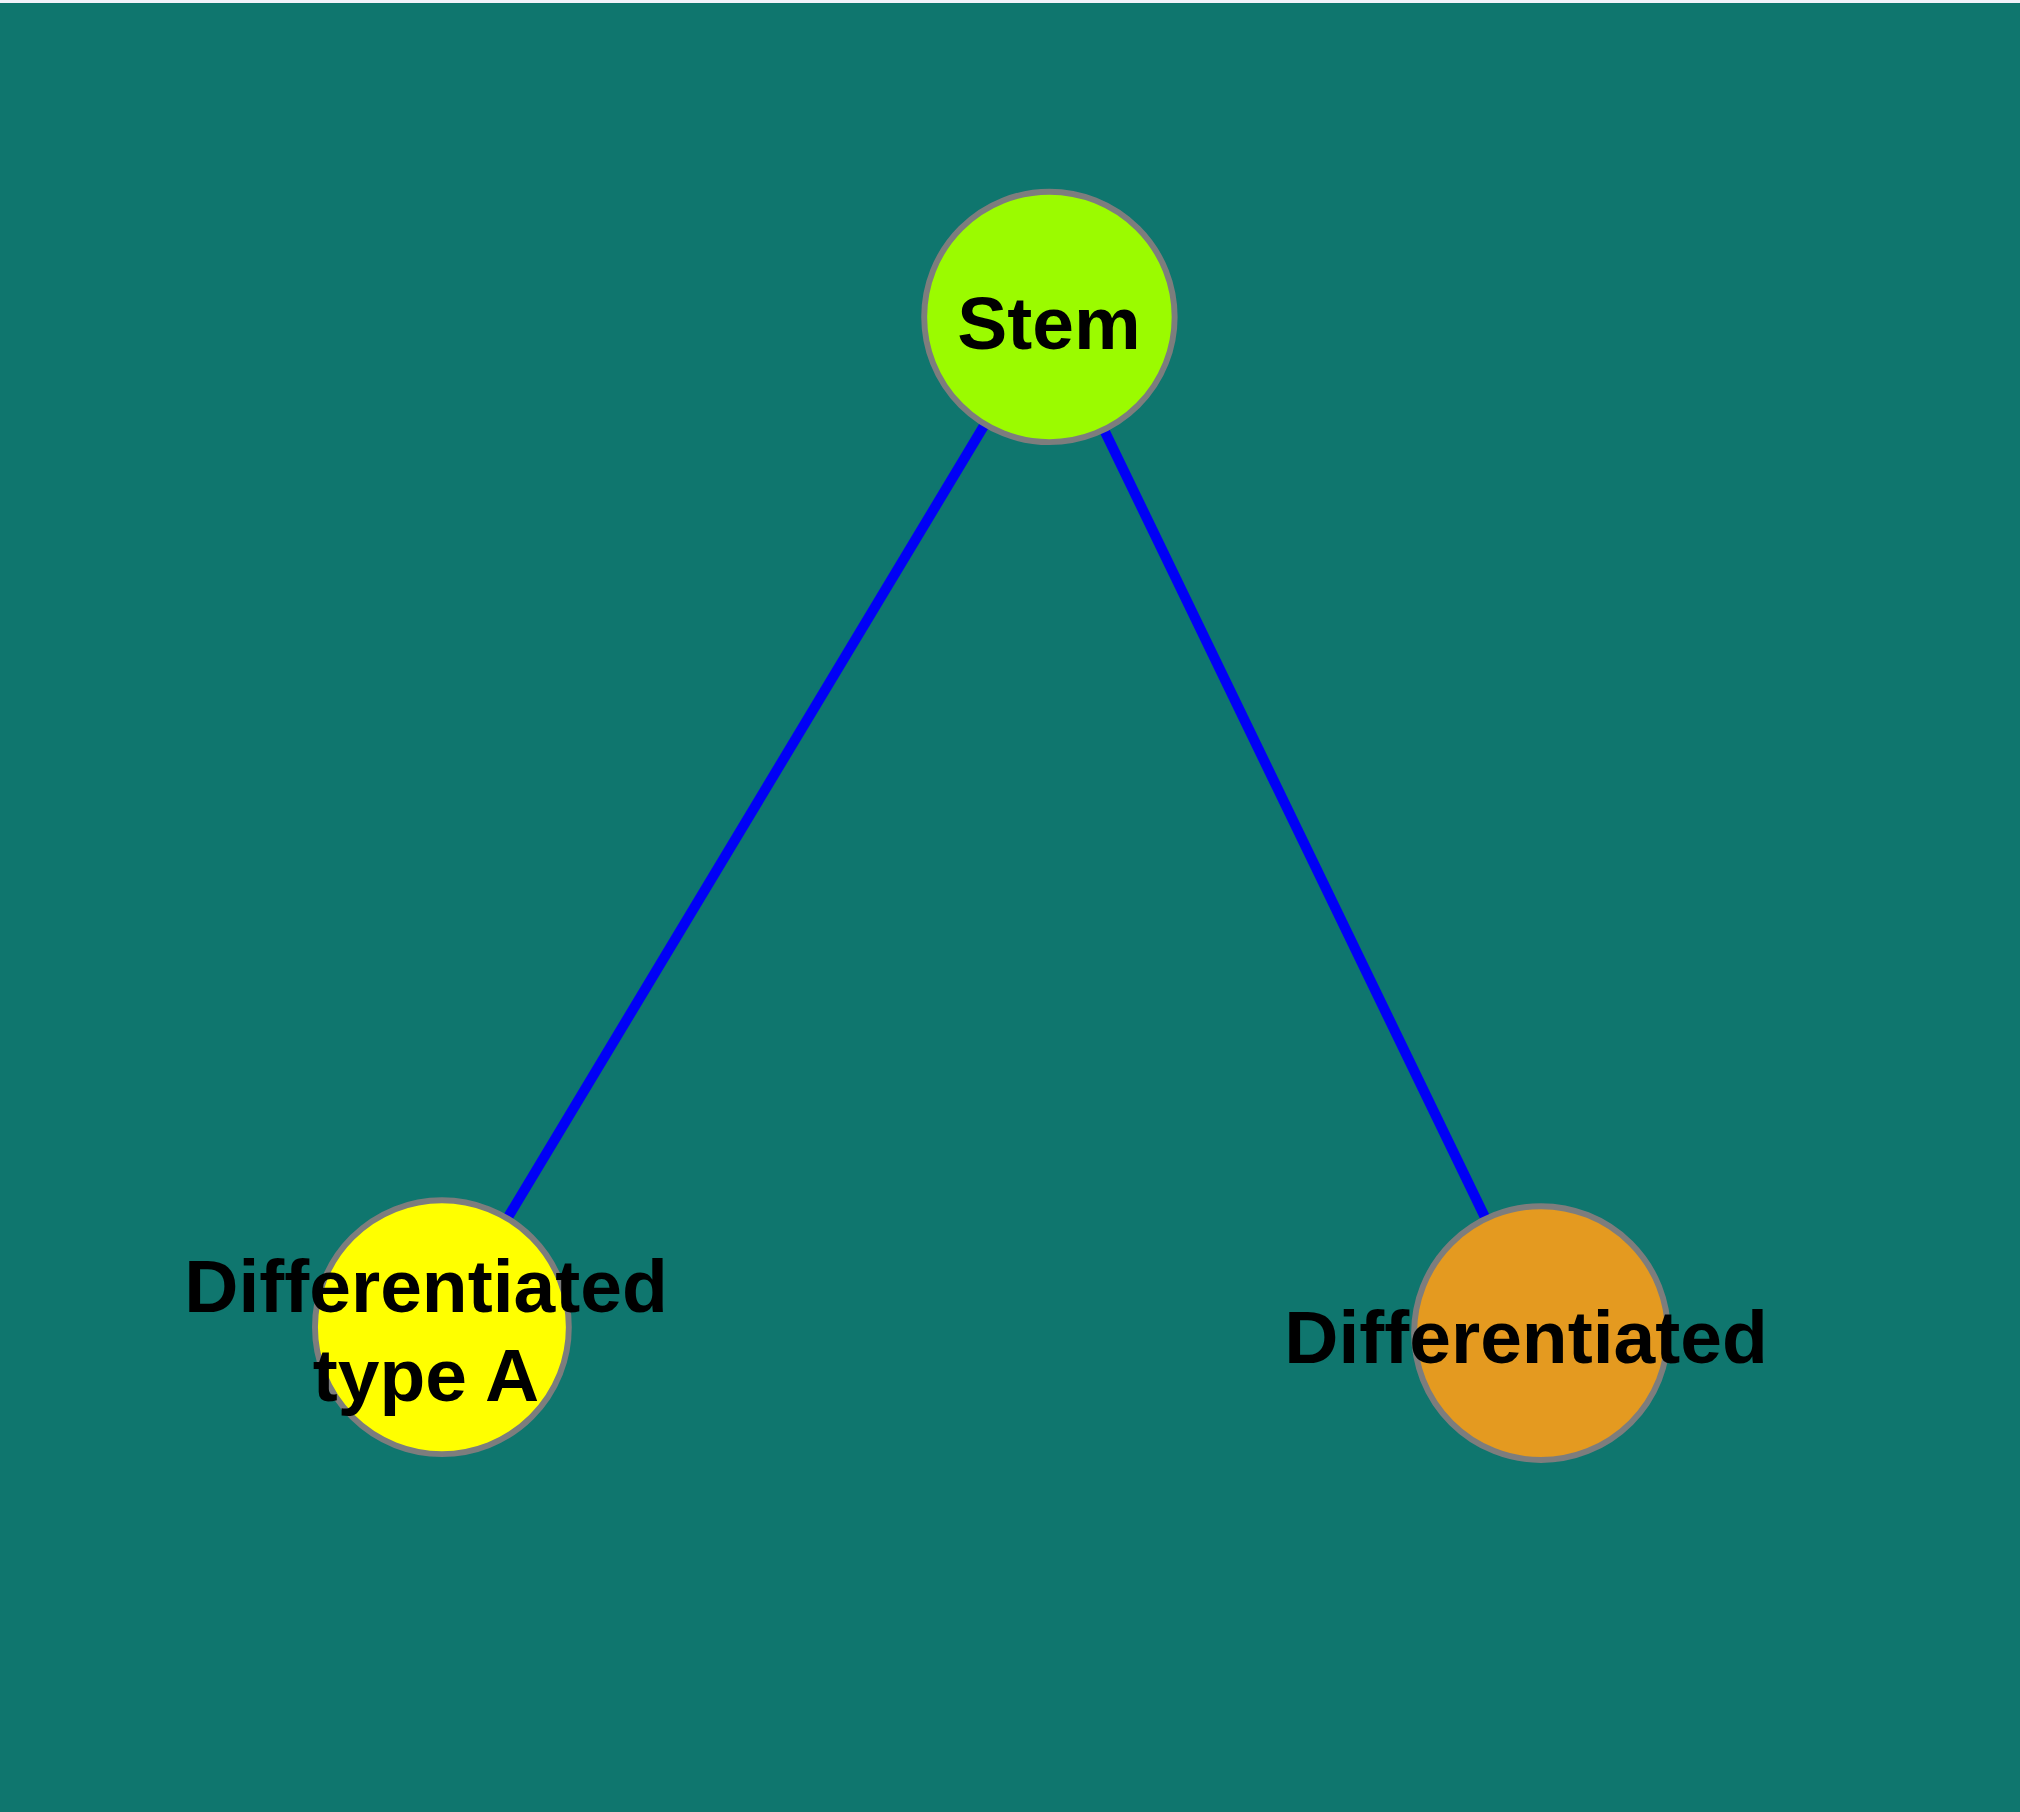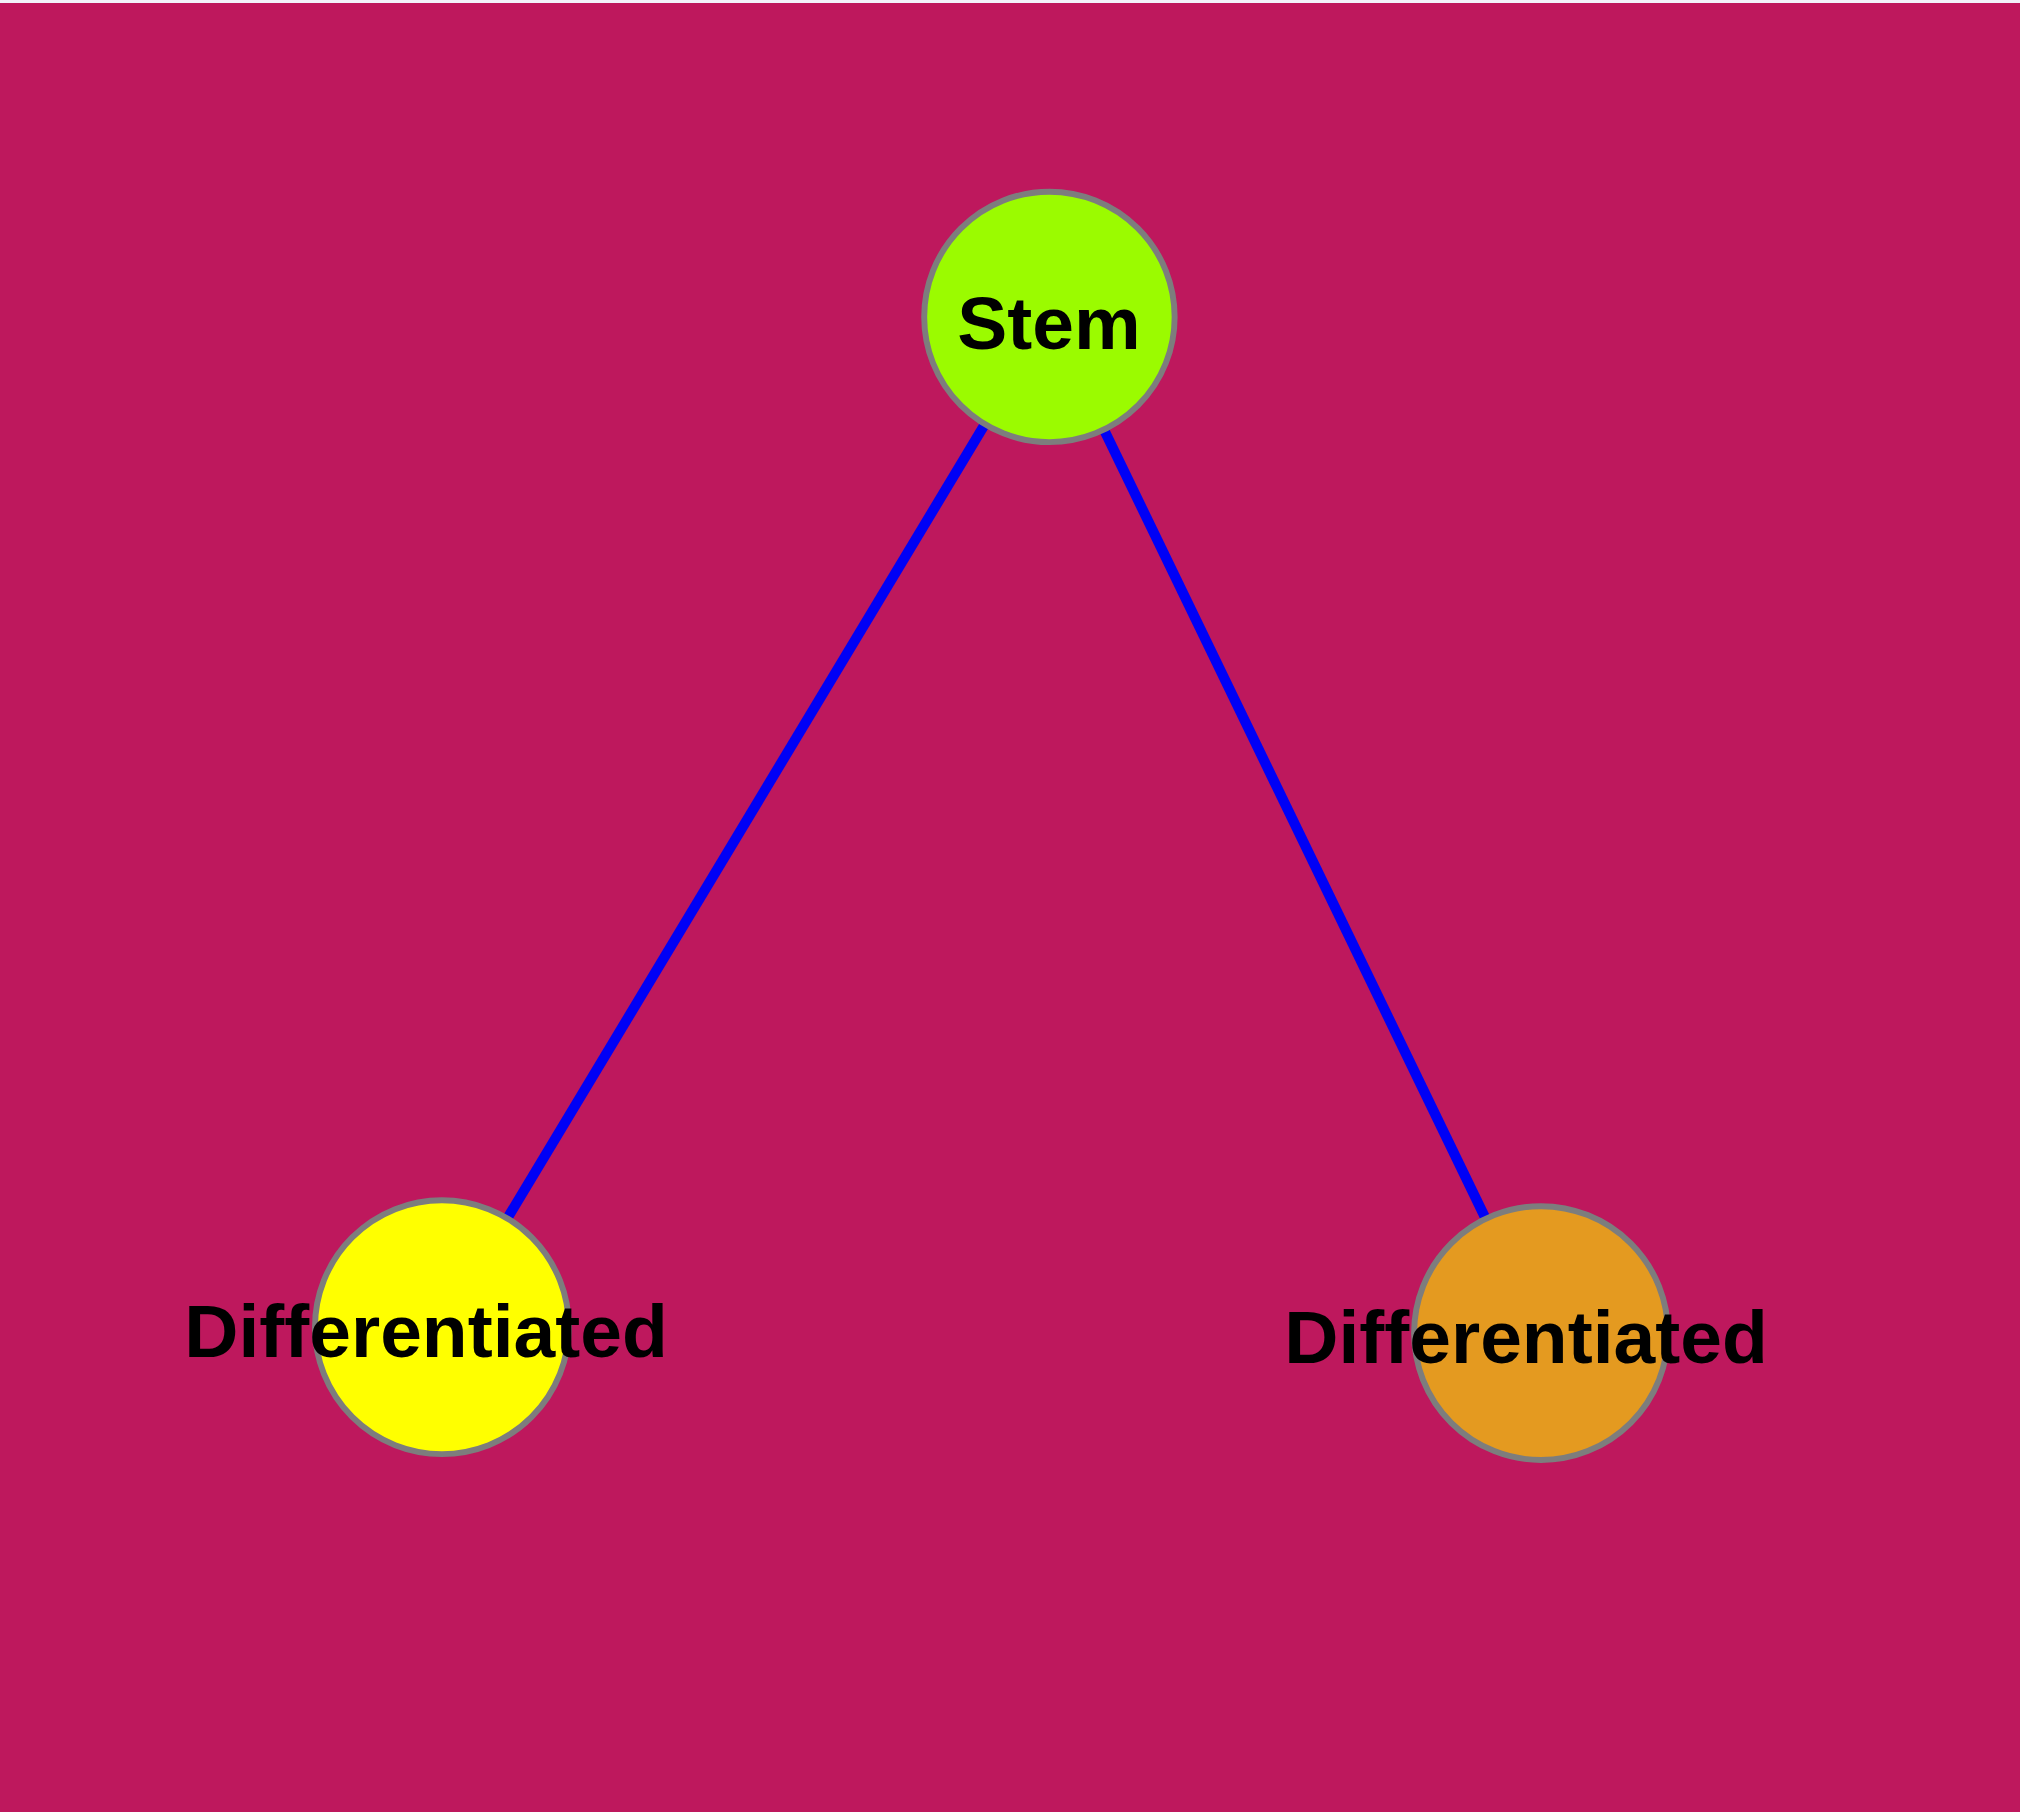--- a/index.html
+++ b/index.html
@@ -4,21 +4,21 @@
 <style>
   html, body {
     margin: 0;
     padding: 0;
     background: #ffffff;
   }
   .canvas {
     position: relative;
     width: 2021px;
     height: 1812px;
-    background: #be185d;
+    background: #0f766e;
     border-top: 3.4px solid #F2F2FA;
     box-sizing: border-box;
     overflow: hidden;
     font-family: "Liberation Sans", sans-serif;
   }
   .graph-svg {
     position: absolute;
     left: 0;
     top: 0;
     width: 100%;
@@ -62,20 +62,21 @@
     <circle class="node" cx="520" cy="1565" r="150" fill="#FFFF00"></circle>
     <circle class="node" cx="1819" cy="1572" r="150" fill="#E49A20"></circle>
   </svg>
 
   <div class="node-label" style="left:1049px; top:320px;">
     <span class="line">Stem</span>
   </div>
 
   <div class="node-label" style="left:426px; top:1328px;">
     <span class="line">Differentiated</span>
+    <span class="line">type A</span>
   </div>
 
   <div class="node-label" style="left:1526px; top:1334px;">
     <span class="line">Differentiated</span>
   </div>
 
 </div>
 
 
 </body></html>

